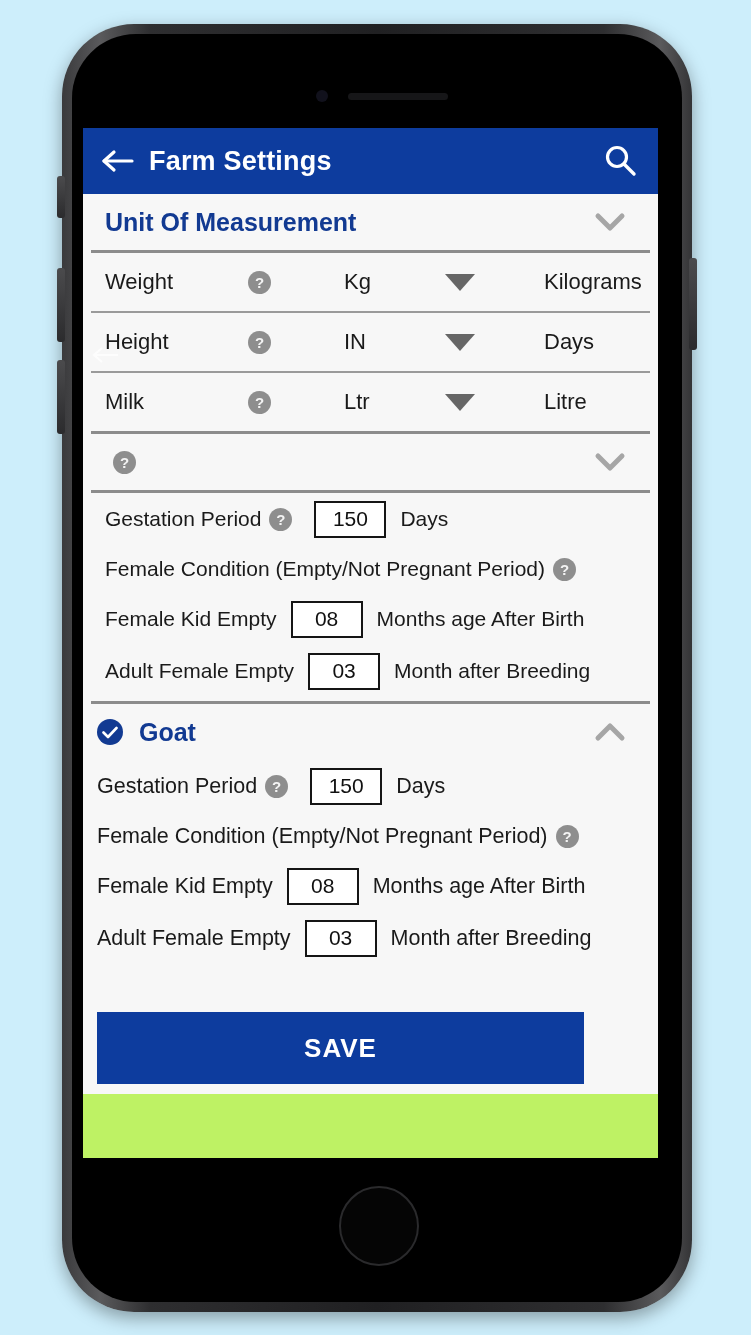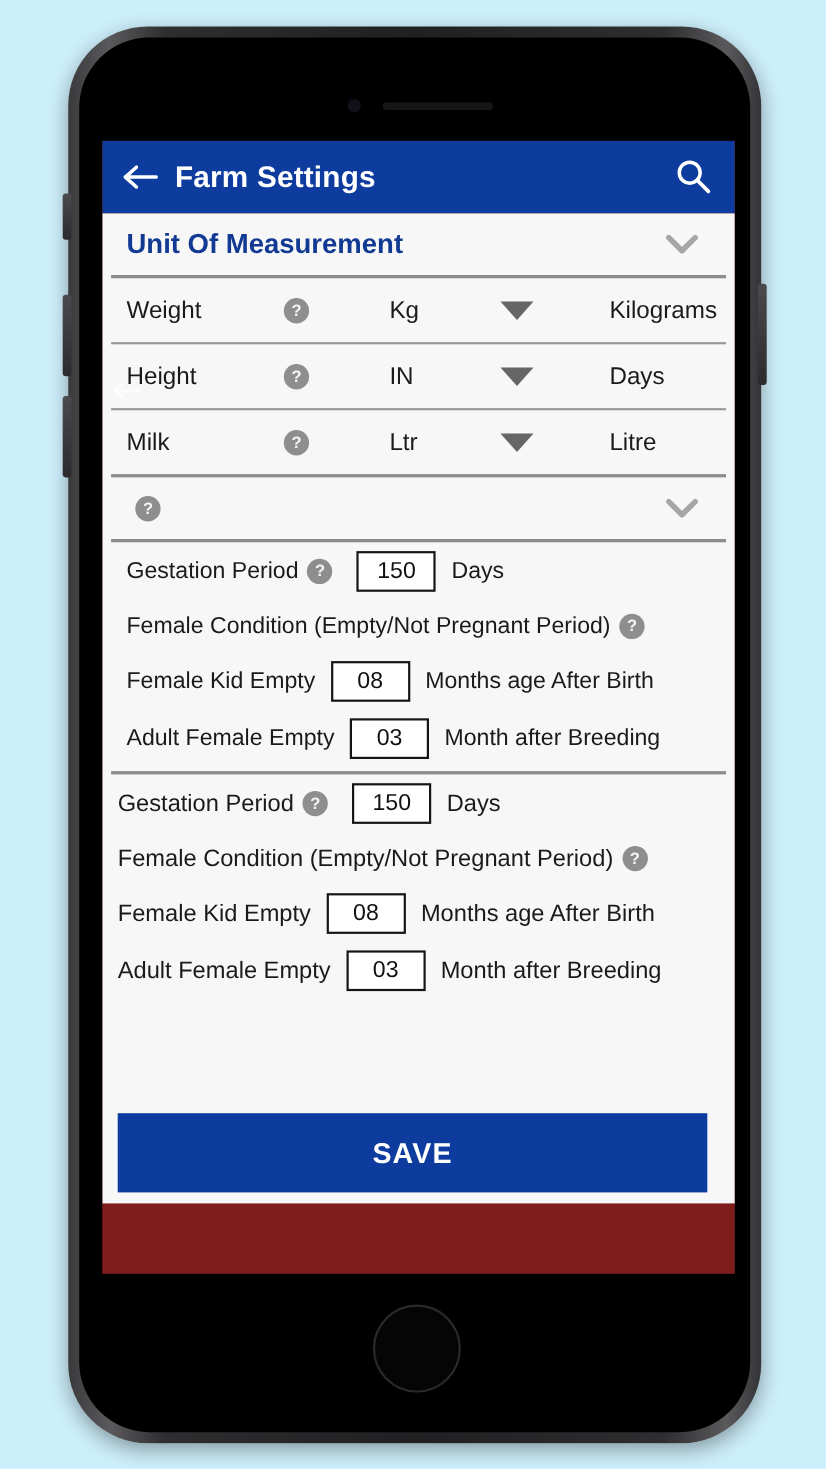--- a/index.html
+++ b/index.html
@@ -67,25 +67,25 @@
     left: 339px; top: 1186px;
     width: 76px; height: 76px;
     border-radius: 50%;
     border: 2px solid #2a2a2c;
     background: #050505;
   }
 
   
   #screen {
     position: absolute;
-    left: 93px;
+    left: 83px;
     top: 128px;
     width: 575px;
     height: 1030px;
-    background: #7f1d1d;
+    background: #bef264;
     overflow: hidden;
   }
 
   
   #app-bar {
     height: 66px;
     background: #0d3c9e;
     display: flex;
     align-items: center;
     padding: 0 20px 0 18px;
@@ -254,21 +254,21 @@
   #goat-block { margin-left: -8px; }
   #goat-block .field-label,
   #goat-block .condition-text,
   #goat-block .unit-suffix { font-size: 21.5px; }
 
   
   #save-button {
     position: absolute;
     left: 14px;
     bottom: 10px;
-    width: 536px;
+    width: 487px;
     height: 72px;
     background: #0d3c9e;
     color: #ffffff;
     font-size: 26px;
     font-weight: bold;
     letter-spacing: 1px;
     display: flex;
     align-items: center;
     justify-content: center;
     border: none;
@@ -400,20 +400,34 @@
       <div class="field-row pad">
         <span class="field-label">Adult Female Empty</span>
         <span class="value-box">03</span>
         <span class="unit-suffix">Month after Breeding</span>
       </div>
     </div>
 
     <div class="divider"></div>
 
     <div class="animal-block" id="goat-block">
+      <div class="section-head pad">
+        <span class="check-circle">
+          <svg width="16" height="13" viewBox="0 0 16 13" aria-hidden="true">
+            <polyline points="1.5,6.5 6,11 14.5,2" fill="none" stroke="#ffffff" stroke-width="2.6" stroke-linecap="round" stroke-linejoin="round"></polyline>
+          </svg>
+        </span>
+        <span class="section-title-blue">Goat</span>
+        <span class="spacer"></span>
+        <span class="chevron">
+          <svg width="40" height="26" viewBox="0 0 40 26" aria-hidden="true">
+            <polyline points="8,19 20,7 32,19" fill="none" stroke="#a6a6a6" stroke-width="5" stroke-linecap="round" stroke-linejoin="round"></polyline>
+          </svg>
+        </span>
+      </div>
 
       <div class="field-row pad">
         <span class="field-label">Gestation Period</span>
         <span class="help-icon">?</span>
         <span class="value-box">150</span>
         <span class="unit-suffix">Days</span>
       </div>
 
       <div class="condition-row pad">
         <span class="condition-text">Female Condition (Empty/Not Pregnant Period)</span>

